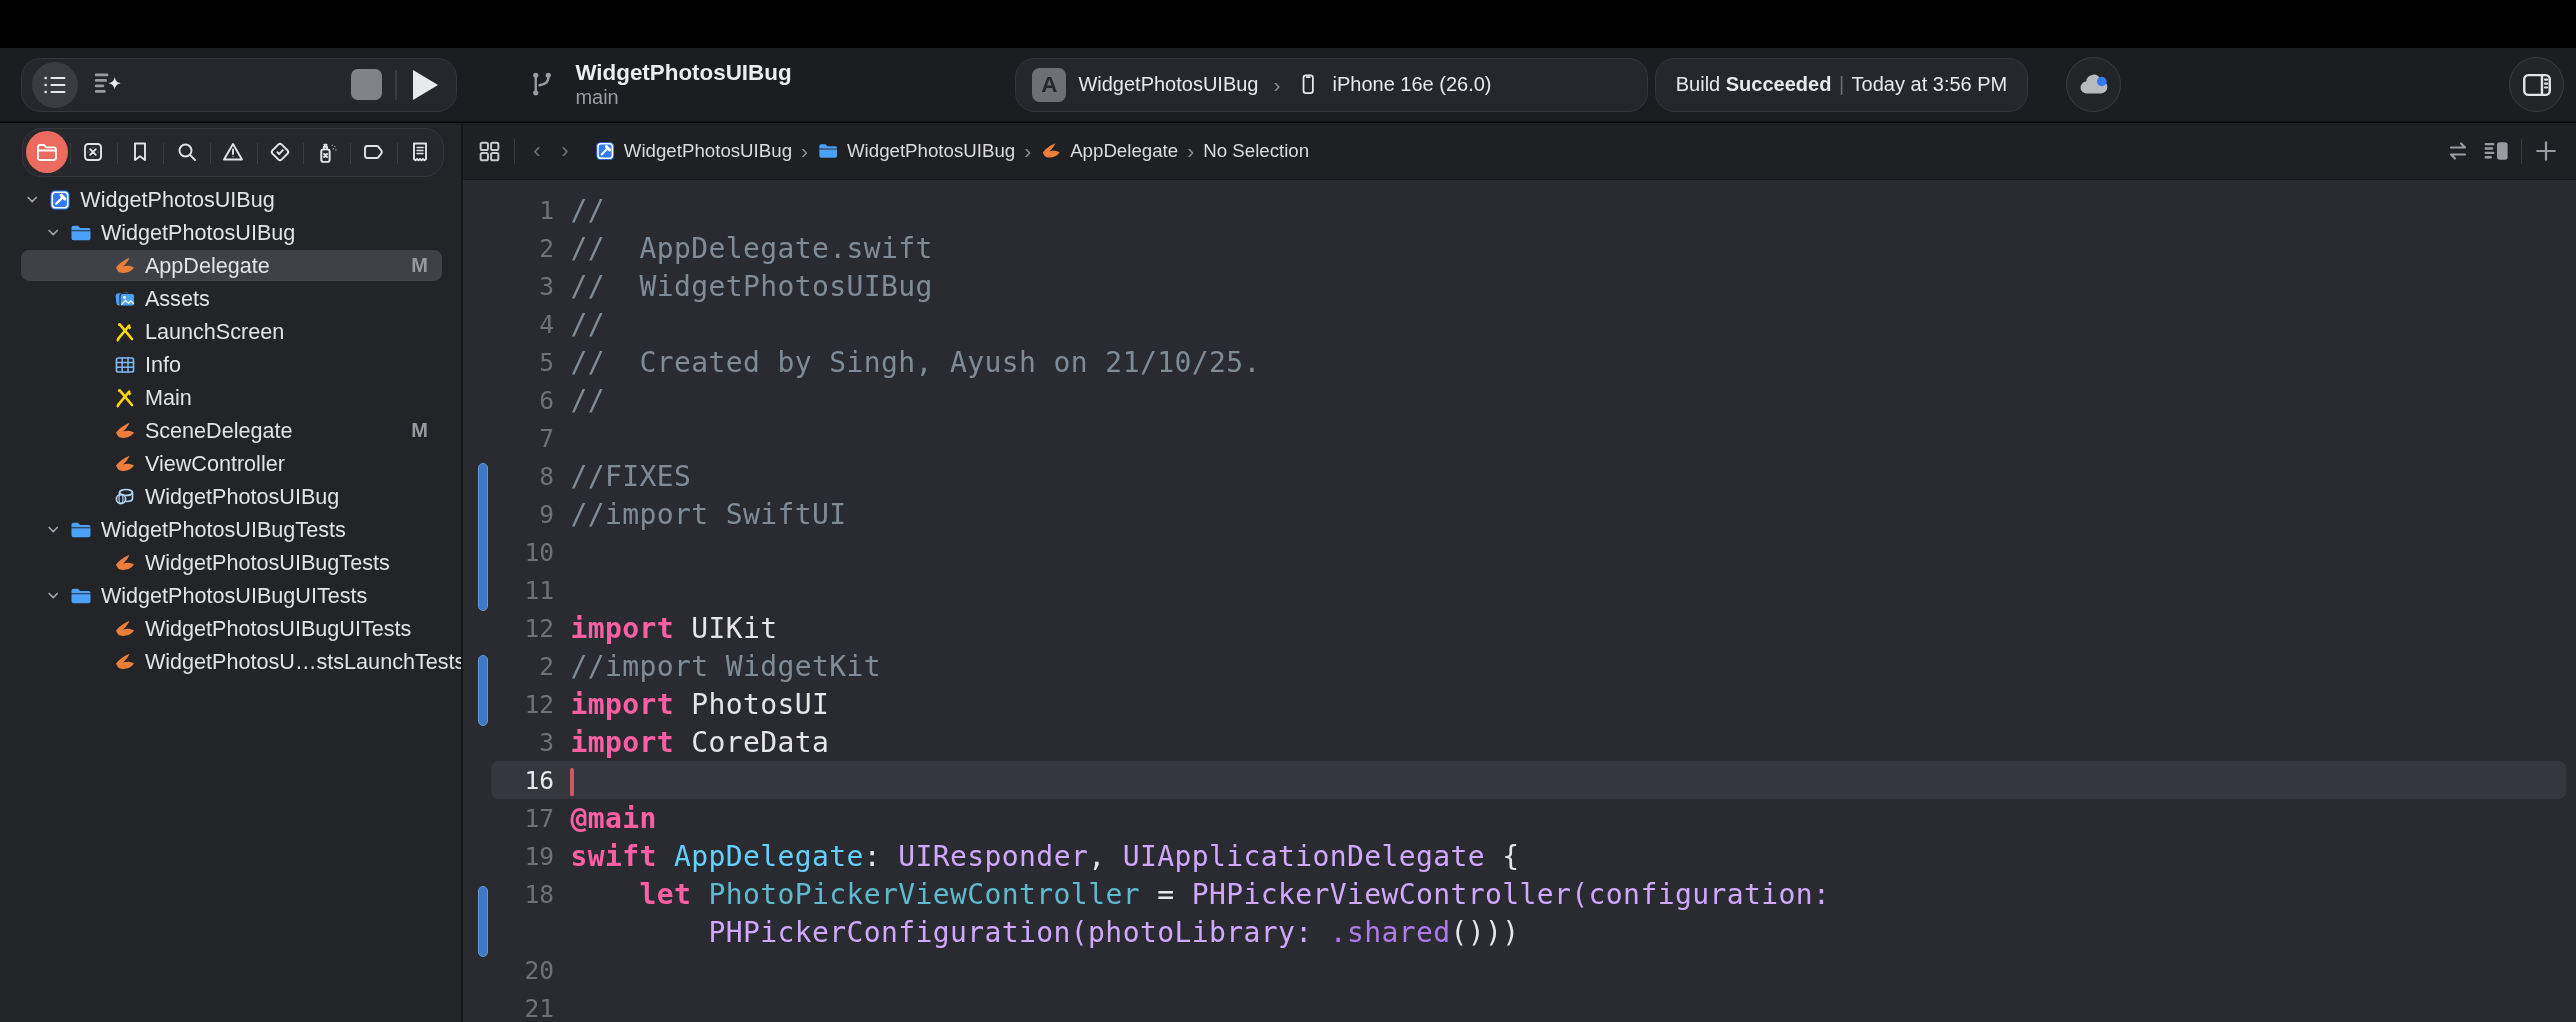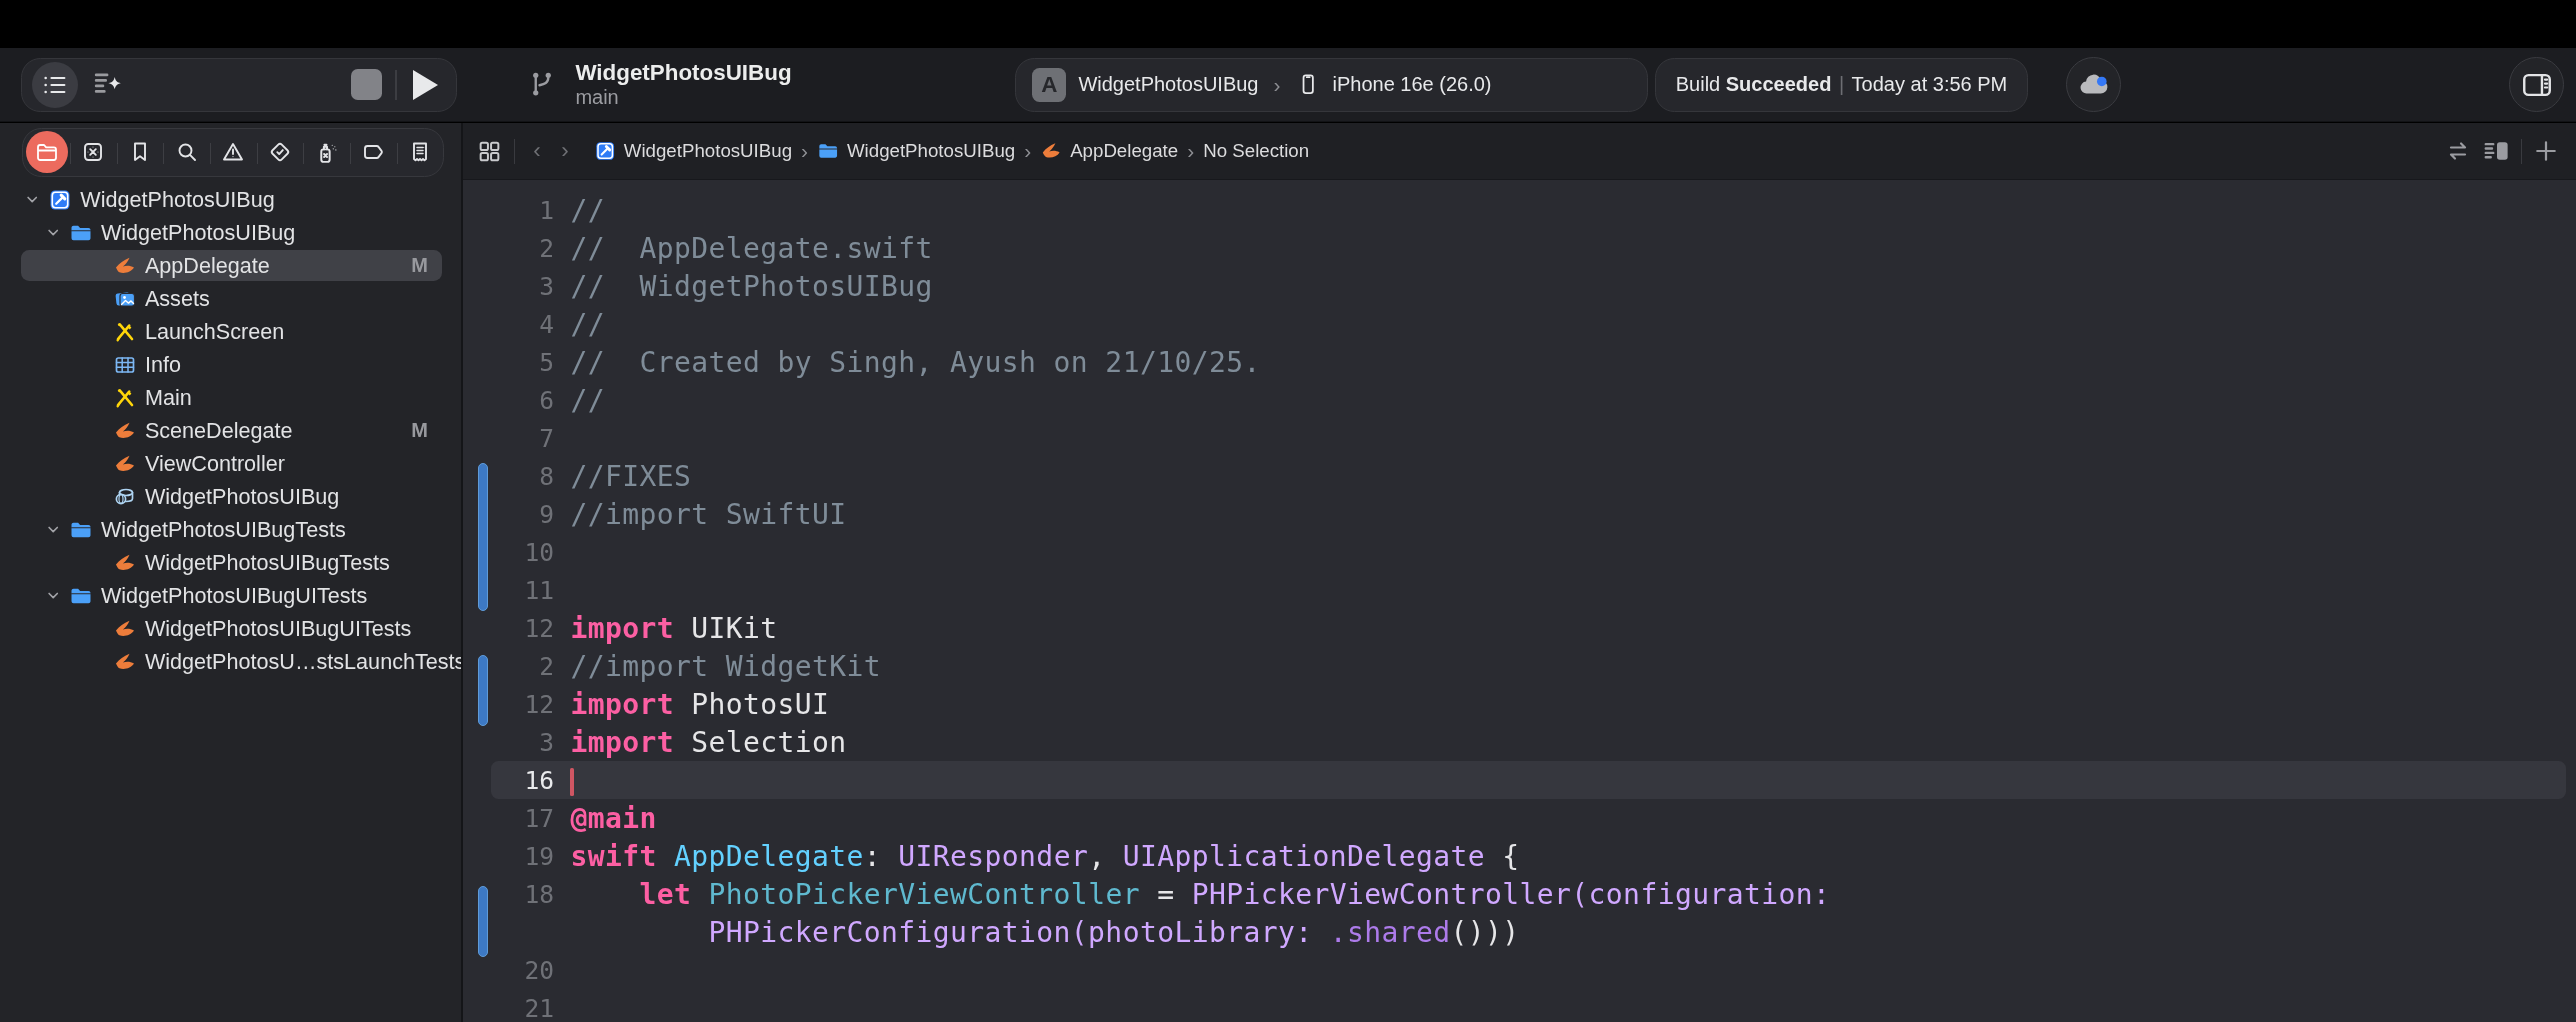--- a/index.html
+++ b/index.html
@@ -549,21 +549,21 @@
           <div class="code-row"><span class="ln">5</span><span class="code-text"><span class="s-c">//  Created by Singh, Ayush on 21/10/25.</span></span></div>
           <div class="code-row"><span class="ln">6</span><span class="code-text"><span class="s-c">//</span></span></div>
           <div class="code-row"><span class="ln">7</span><span class="code-text"></span></div>
           <div class="code-row"><span class="ln">8</span><span class="code-text"><span class="s-c">//FIXES</span></span></div>
           <div class="code-row"><span class="ln">9</span><span class="code-text"><span class="s-c">//import SwiftUI</span></span></div>
           <div class="code-row"><span class="ln">10</span><span class="code-text"></span></div>
           <div class="code-row"><span class="ln">11</span><span class="code-text"></span></div>
           <div class="code-row"><span class="ln">12</span><span class="code-text"><span class="s-k">import</span><span class="s-p"> UIKit</span></span></div>
           <div class="code-row"><span class="ln">2</span><span class="code-text"><span class="s-c">//import WidgetKit</span></span></div>
           <div class="code-row"><span class="ln">12</span><span class="code-text"><span class="s-k">import</span><span class="s-p"> PhotosUI</span></span></div>
-          <div class="code-row"><span class="ln">3</span><span class="code-text"><span class="s-k">import</span><span class="s-p"> Selection</span></span></div>
+          <div class="code-row"><span class="ln">3</span><span class="code-text"><span class="s-k">import</span><span class="s-p"> CoreData</span></span></div>
           <div class="code-row cur"><span class="cur-bg"></span><span class="ln">16</span><span class="code-text"><span class="cursor-bar"></span></span></div>
           <div class="code-row"><span class="ln">17</span><span class="code-text"><span class="s-k">@main</span></span></div>
           <div class="code-row"><span class="ln">19</span><span class="code-text"><span class="s-k">swift</span><span class="s-p"> </span><span class="s-d1">AppDelegate</span><span class="s-p">: </span><span class="s-t">UIResponder</span><span class="s-p">, </span><span class="s-t">UIApplicationDelegate</span><span class="s-p"> {</span></span></div>
           <div class="code-row"><span class="ln">18</span><span class="code-text"><span class="s-p">    </span><span class="s-k">let</span><span class="s-p"> </span><span class="s-d2">PhotoPickerViewController</span><span class="s-p"> = </span><span class="s-t">PHPickerViewController(configuration:</span></span></div>
           <div class="code-row"><span class="ln"></span><span class="code-text"><span class="s-p">        </span><span class="s-t">PHPickerConfiguration(photoLibrary:</span><span class="s-p"> </span><span class="s-m">.shared</span><span class="s-p">()))</span></span></div>
           <div class="code-row"><span class="ln">20</span><span class="code-text"></span></div>
           <div class="code-row"><span class="ln">21</span><span class="code-text"></span></div>
           <div class="changebar" style="top: 281px; height: 148px;"></div>
           <div class="changebar" style="top: 473px; height: 71px;"></div>
           <div class="changebar" style="top: 704px; height: 71px;"></div>

